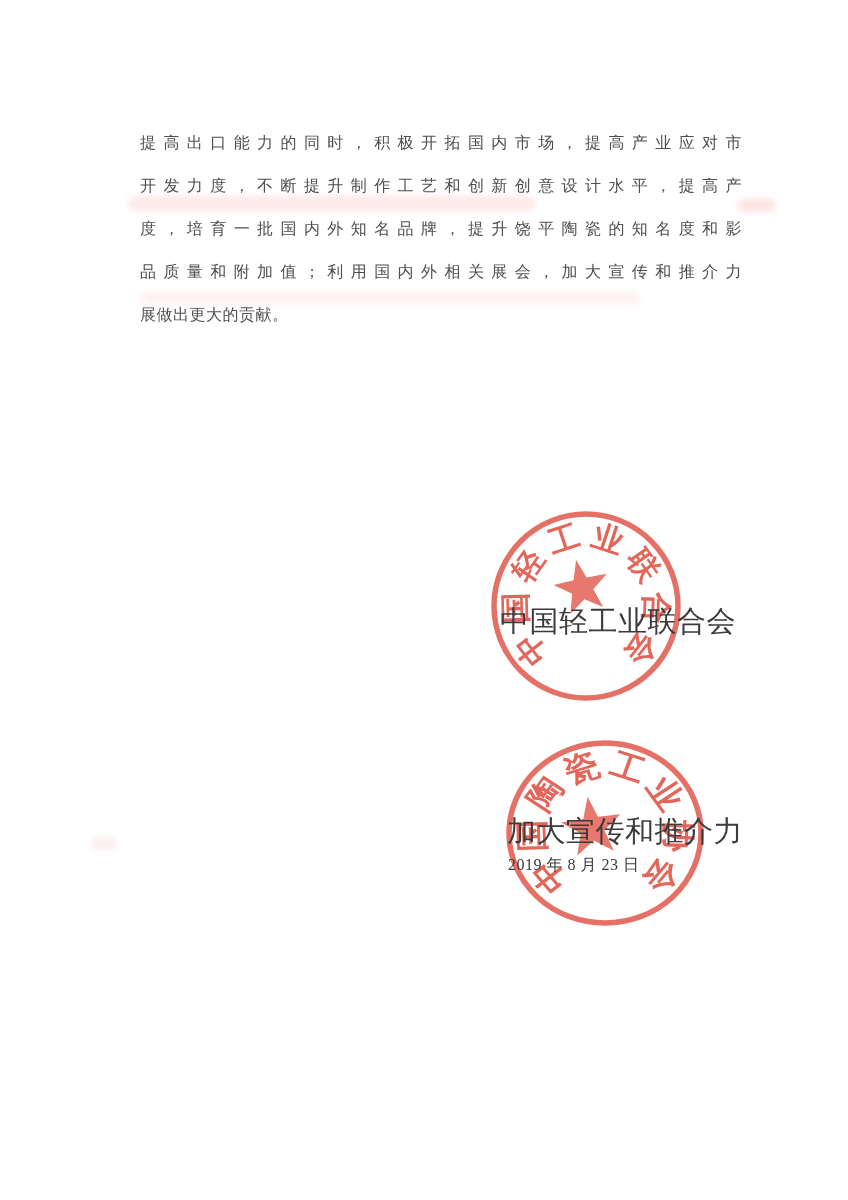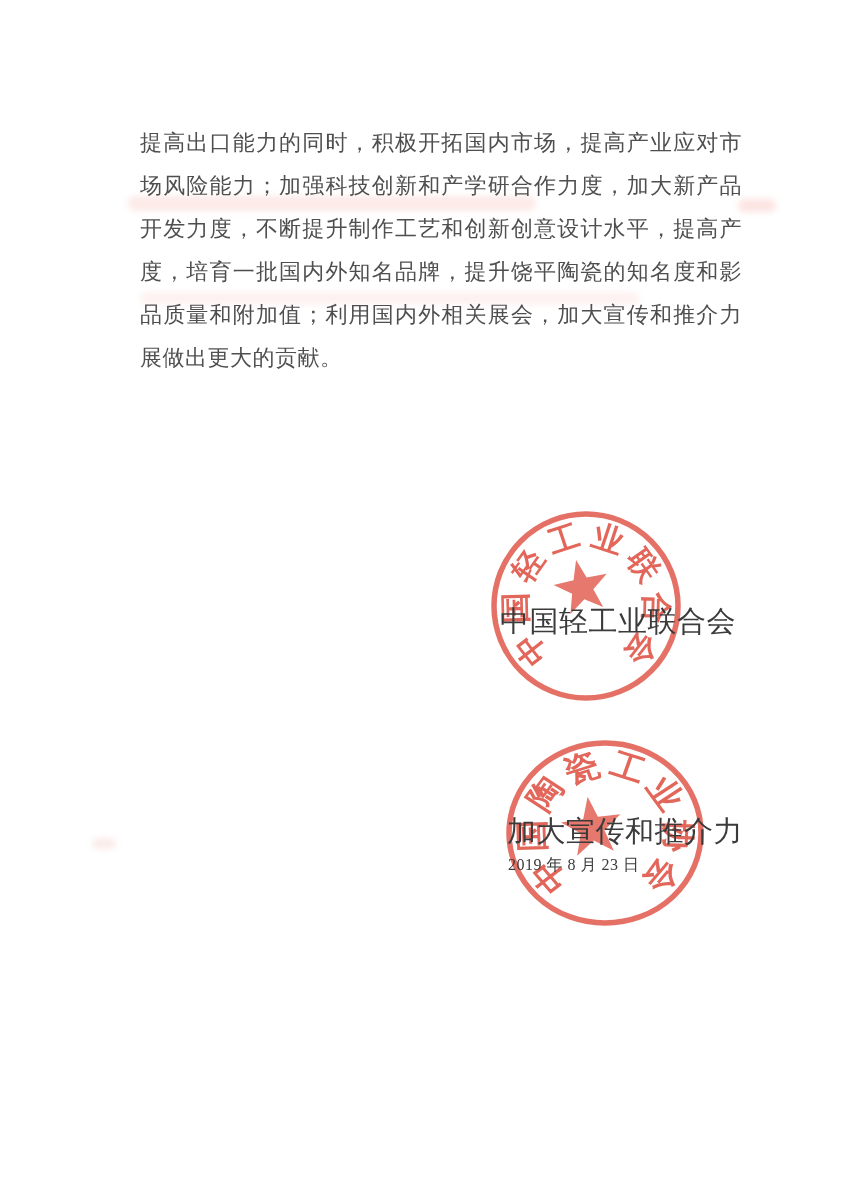--- a/index.html
+++ b/index.html
@@ -16,21 +16,21 @@
     font-family: "Liberation Serif", "DejaVu Serif", serif;
   }
 
   
   .body-text {
     position: absolute;
     left: 140px;
     top: 121px;
     width: 602px;
     color: #4f4f4f;
-    font-size: 22px;
+    font-size: 16px;
   }
   .jline {
     height: 43px;
     line-height: 43px;
     text-align: justify;
     text-align-last: justify;
     text-justify: inter-character;
     letter-spacing: 0.5px;
     white-space: nowrap;
     overflow: visible;
@@ -101,21 +101,20 @@
 
 <div class="page">
 
   <div class="smudge s1"></div>
   <div class="smudge s2"></div>
   <div class="smudge s3"></div>
   <div class="smudge s4"></div>
 
   <div class="body-text">
     <div class="jline">提高出口能力的同时，积极开拓国内市场，提高产业应对市</div>
-    <div class="jline">场风险能力；加强科技创新和产学研合作力度，加大新产品</div>
     <div class="jline">开发力度，不断提升制作工艺和创新创意设计水平，提高产</div>
     <div class="jline">度，培育一批国内外知名品牌，提升饶平陶瓷的知名度和影</div>
     <div class="jline">品质量和附加值；利用国内外相关展会，加大宣传和推介力</div>
     <div class="jline last">展做出更大的贡献。</div>
   </div>
 
   <svg class="seal seal1" viewBox="-100 -100 200 200">
     <circle class="ring" cx="0" cy="0" r="92"></circle>
     <path class="star" d="M0,-30 L7.05,-9.71 L28.53,-9.27 L11.41,3.71 L17.63,24.27 L0,12 L-17.63,24.27 L-11.41,3.71 L-28.53,-9.27 L-7.05,-9.71 Z" transform="translate(-4,-18) rotate(-12) scale(0.95)"></path>
     <g class="ringtext">

